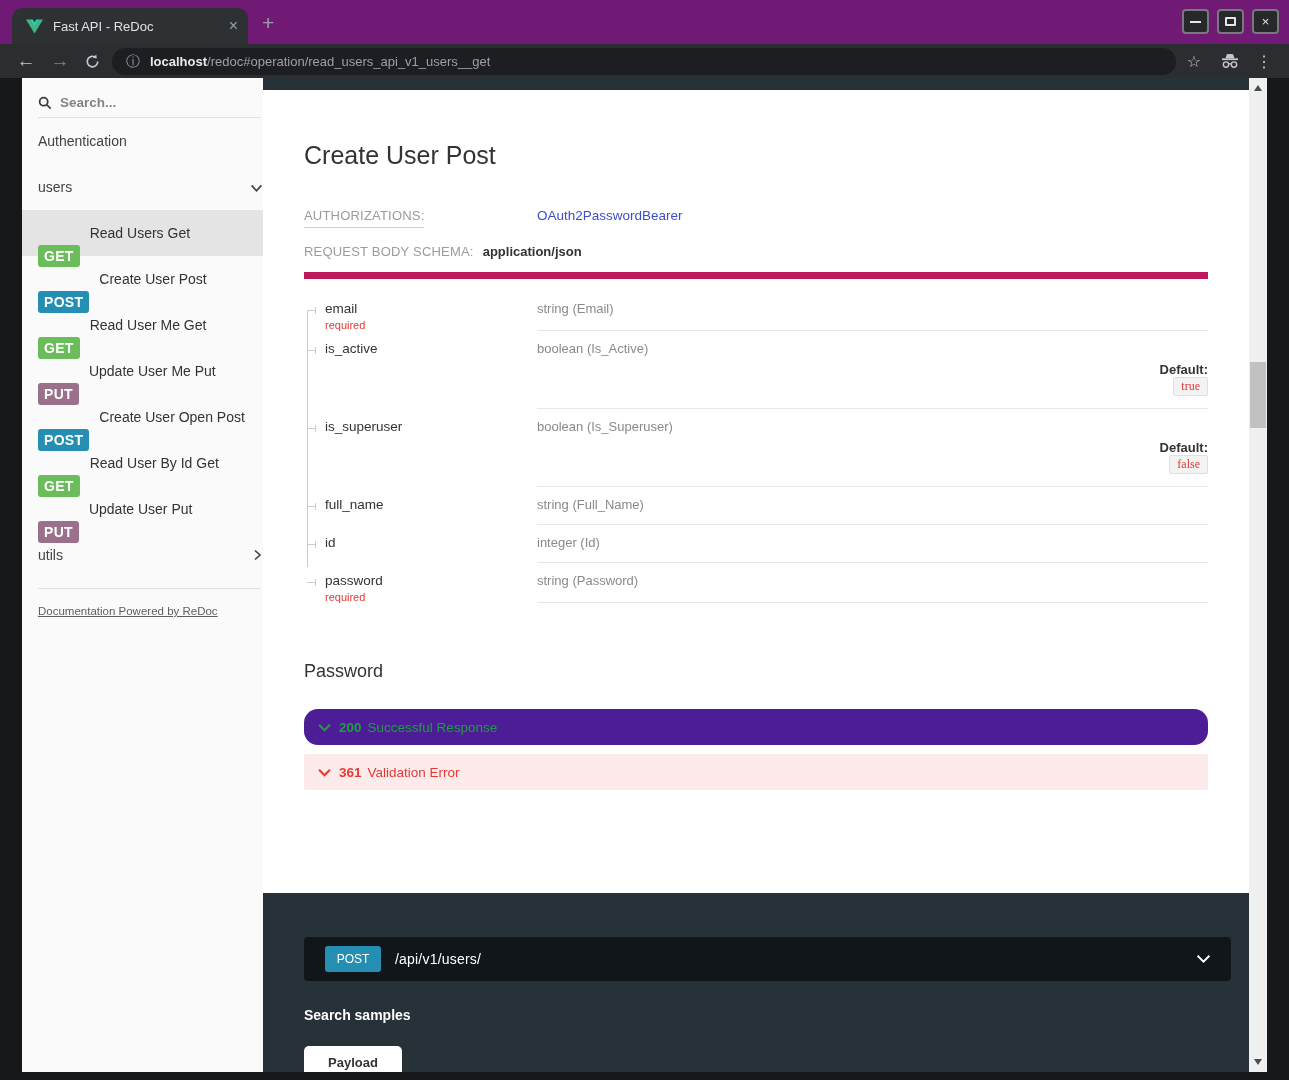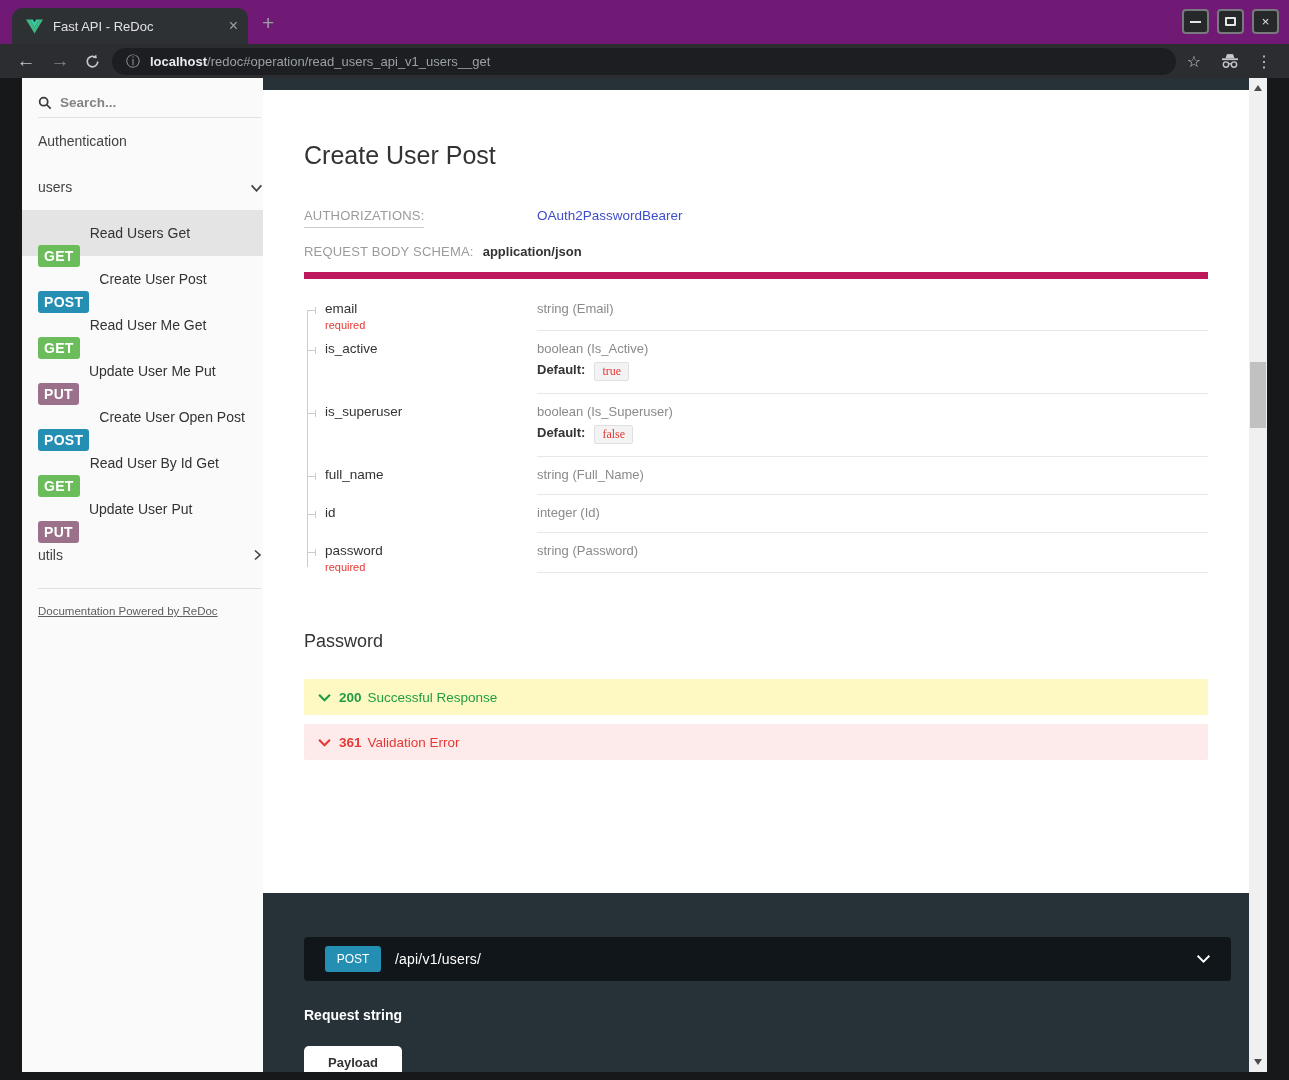--- a/index.html
+++ b/index.html
@@ -74,31 +74,31 @@
   .fields { margin:12px 41px 0; position:relative; }
   .fields .rail { position:absolute; left:3px; top:20px; height:256px; border-left:1px solid #ccc; }
   .field-row { display:flex; }
   .f-left { width:233px; flex:none; padding:10px 0 0 21px; position:relative; }
   .f-left::before { content:""; position:absolute; left:3px; top:19px; width:9px; border-top:1px solid #ccc; }
   .f-left::after  { content:""; position:absolute; left:11px; top:16px; height:7px; border-right:1px solid #ccc; }
   .f-name { color:#333; font-size:13.5px; }
   .f-req  { color:#e53935; font-size:11px; margin-top:3px; }
   .f-right { flex:1; border-bottom:1px solid #e8e8e8; padding:10px 0 12px; }
   .f-type { color:#8a8a8a; font-size:13px; }
-  .f-default { margin-top:6px; display:flex; align-items:flex-start; }
+  .f-default { margin-top:6px; display:flex; align-items:flex-end;flex-direction:column; }
   .f-default-label { color:#333; font-size:13px; font-weight:bold; }
   .chip { font-family:Liberation Serif, serif; font-size:12px; color:#e53935; background:#f3f3f3;
           border:1px solid #e0e0e0; border-radius:2px; padding:1px 7px; margin-left:9px; }
 
   .responses-title { margin:58px 41px 0; font-size:18px; font-weight:500; color:#333; }
   .resp { margin:0 41px; height:36px; border-radius:2px; display:flex; align-items:center; padding:0 14px;
           font-size:13.5px; }
   .resp.first { margin-top:27px; }
   .resp + .resp { margin-top:9px; }
-  .resp.ok  { background:#fef9c3; color:#1f9d44; }
+  .resp.ok  { background:#4c1d95; color:#1f9d44;border-radius:14px; }
   .resp.err { background:#fdebeb; color:#e53935; }
   .resp .code { font-weight:bold; margin:0 6px 0 8px; }
   .resp svg { display:block; }
 
   .dark-section { position:absolute; left:0; bottom:0; width:986px; height:179px; background:#263238;
                   padding:44px 18px 0 41px; }
   .endpoint-bar { height:44px; background:#10161a; border-radius:4px; display:flex; align-items:center;
                   padding:0 22px 0 21px; position:relative; }
   .http-badge { width:56px; height:26px; display:flex; align-items:center; justify-content:center;
                 color:#fff; font-size:12px; border-radius:3px; }
@@ -326,21 +326,21 @@
   </div>
 
   <div class="dark-section">
     <div class="endpoint-bar">
       <span class="http-badge" style="background: rgb(36, 143, 178);">POST</span>
       <span class="endpoint-path">/api/v1/users/</span>
       <svg class="chev" width="15" height="10" viewBox="0 0 14 9">
         <polyline points="1.5,1.5 7,7 12.5,1.5" fill="none" stroke="#ffffff" stroke-width="1.8"></polyline>
       </svg>
     </div>
-    <div class="samples-title">Request string</div>
+    <div class="samples-title">Search samples</div>
     <button class="payload-btn">Payload</button>
   </div>
 </div>
 
 <div class="vscroll">
   <div class="arrow-up"></div>
   <div class="arrow-dn"></div>
 </div>
 <div class="thumb" style="left:1250px;"></div>
 

